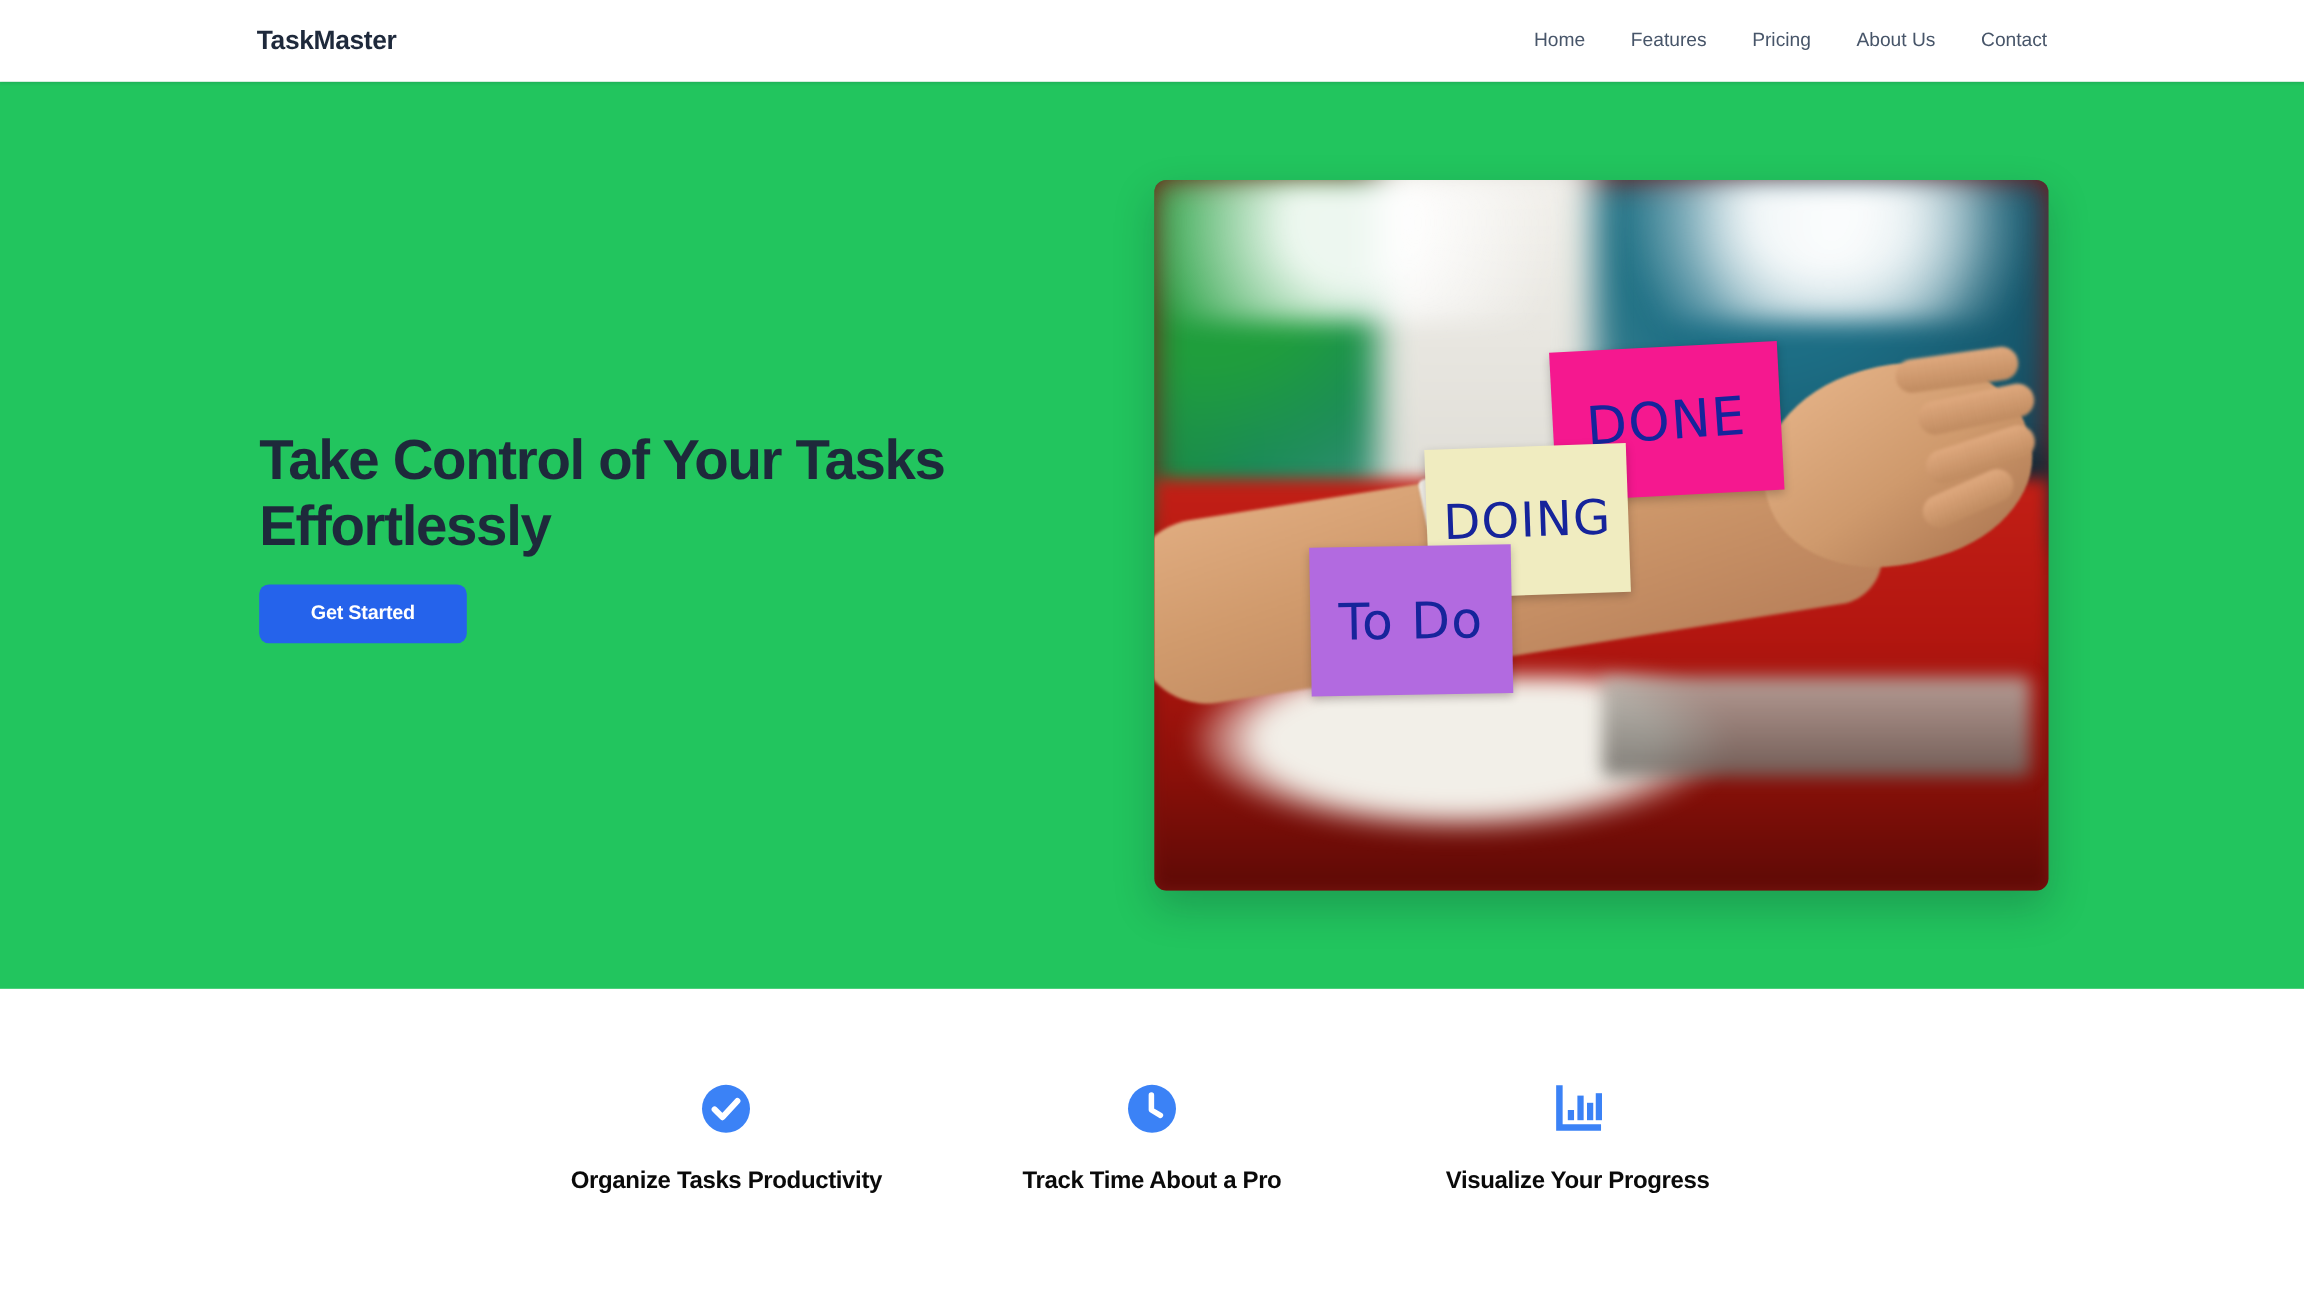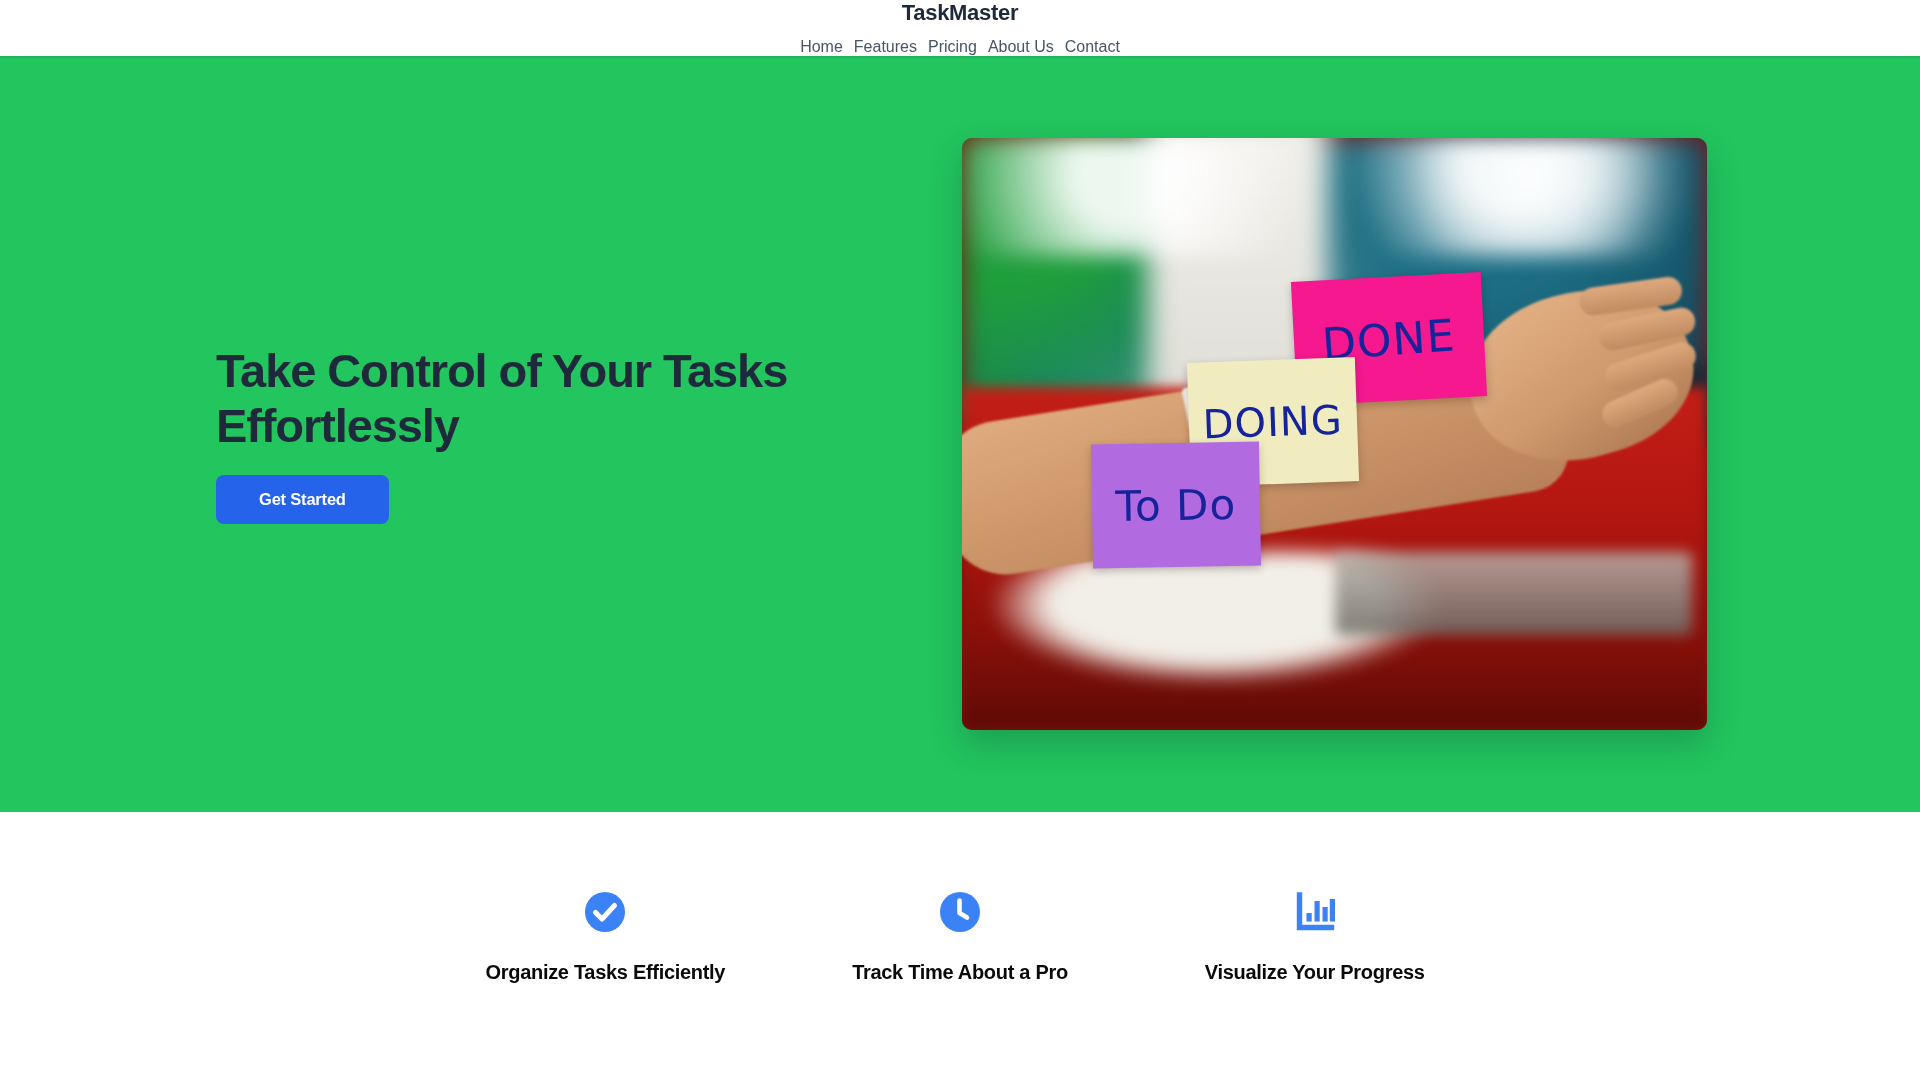--- a/index.html
+++ b/index.html
@@ -5,31 +5,30 @@
   * { margin:0; padding:0; box-sizing:border-box; }
   html, body {
     width:1920px; height:1080px; overflow:hidden;
     background:#ffffff;
     font-family:"Liberation Sans", sans-serif;
     -webkit-font-smoothing:antialiased;
   }
 
   
   .navbar {
-    position:relative; height:56px; background:#ffffff;
+    position:relative; height:68px; background:#ffffff;
     display:flex; align-items:center; justify-content:space-between;
     padding:0 214px; z-index:20;
     box-shadow:0 1px 3px rgba(30,41,59,.10), 0 1px 2px rgba(30,41,59,.06);
-    flex-direction:column;
   }
   .brand {
     font-size:22px; font-weight:700; color:#1e293b; letter-spacing:-0.3px;
     white-space:nowrap;
   }
-  .nav-links { display:flex; align-items:center; gap:11px; }
+  .nav-links { display:flex; align-items:center; gap:38px; }
   .nav-link {
     font-size:16px; color:#475569; text-decoration:none; white-space:nowrap;
     cursor:pointer;
   }
 
   
   .hero {
     position:relative; height:756px; width:100%;
     background:#22c55e;
     display:flex; align-items:center; justify-content:center;
@@ -242,21 +241,21 @@
 
   <div class="feature-grid">
 
     <div class="feature-card">
       <div class="feature-icon">
         <svg width="44" height="44" viewBox="0 0 44 44">
           <circle cx="22" cy="22" r="20" fill="#3b82f6"></circle>
           <path d="M12.5 22.5 L19 29 L31.5 15.5" fill="none" stroke="#ffffff" stroke-width="5" stroke-linecap="round" stroke-linejoin="round"></path>
         </svg>
       </div>
-      <div class="feature-name">Organize Tasks Efficiently</div>
+      <div class="feature-name">Organize Tasks Productivity</div>
 
     </div>
 
     <div class="feature-card">
       <div class="feature-icon">
         <svg width="44" height="44" viewBox="0 0 44 44">
           <circle cx="22" cy="22" r="20" fill="#3b82f6"></circle>
           <path d="M21.5 10.5 L21.5 23 L29 27.5" fill="none" stroke="#ffffff" stroke-width="4.6" stroke-linecap="round" stroke-linejoin="round"></path>
         </svg>
       </div>

